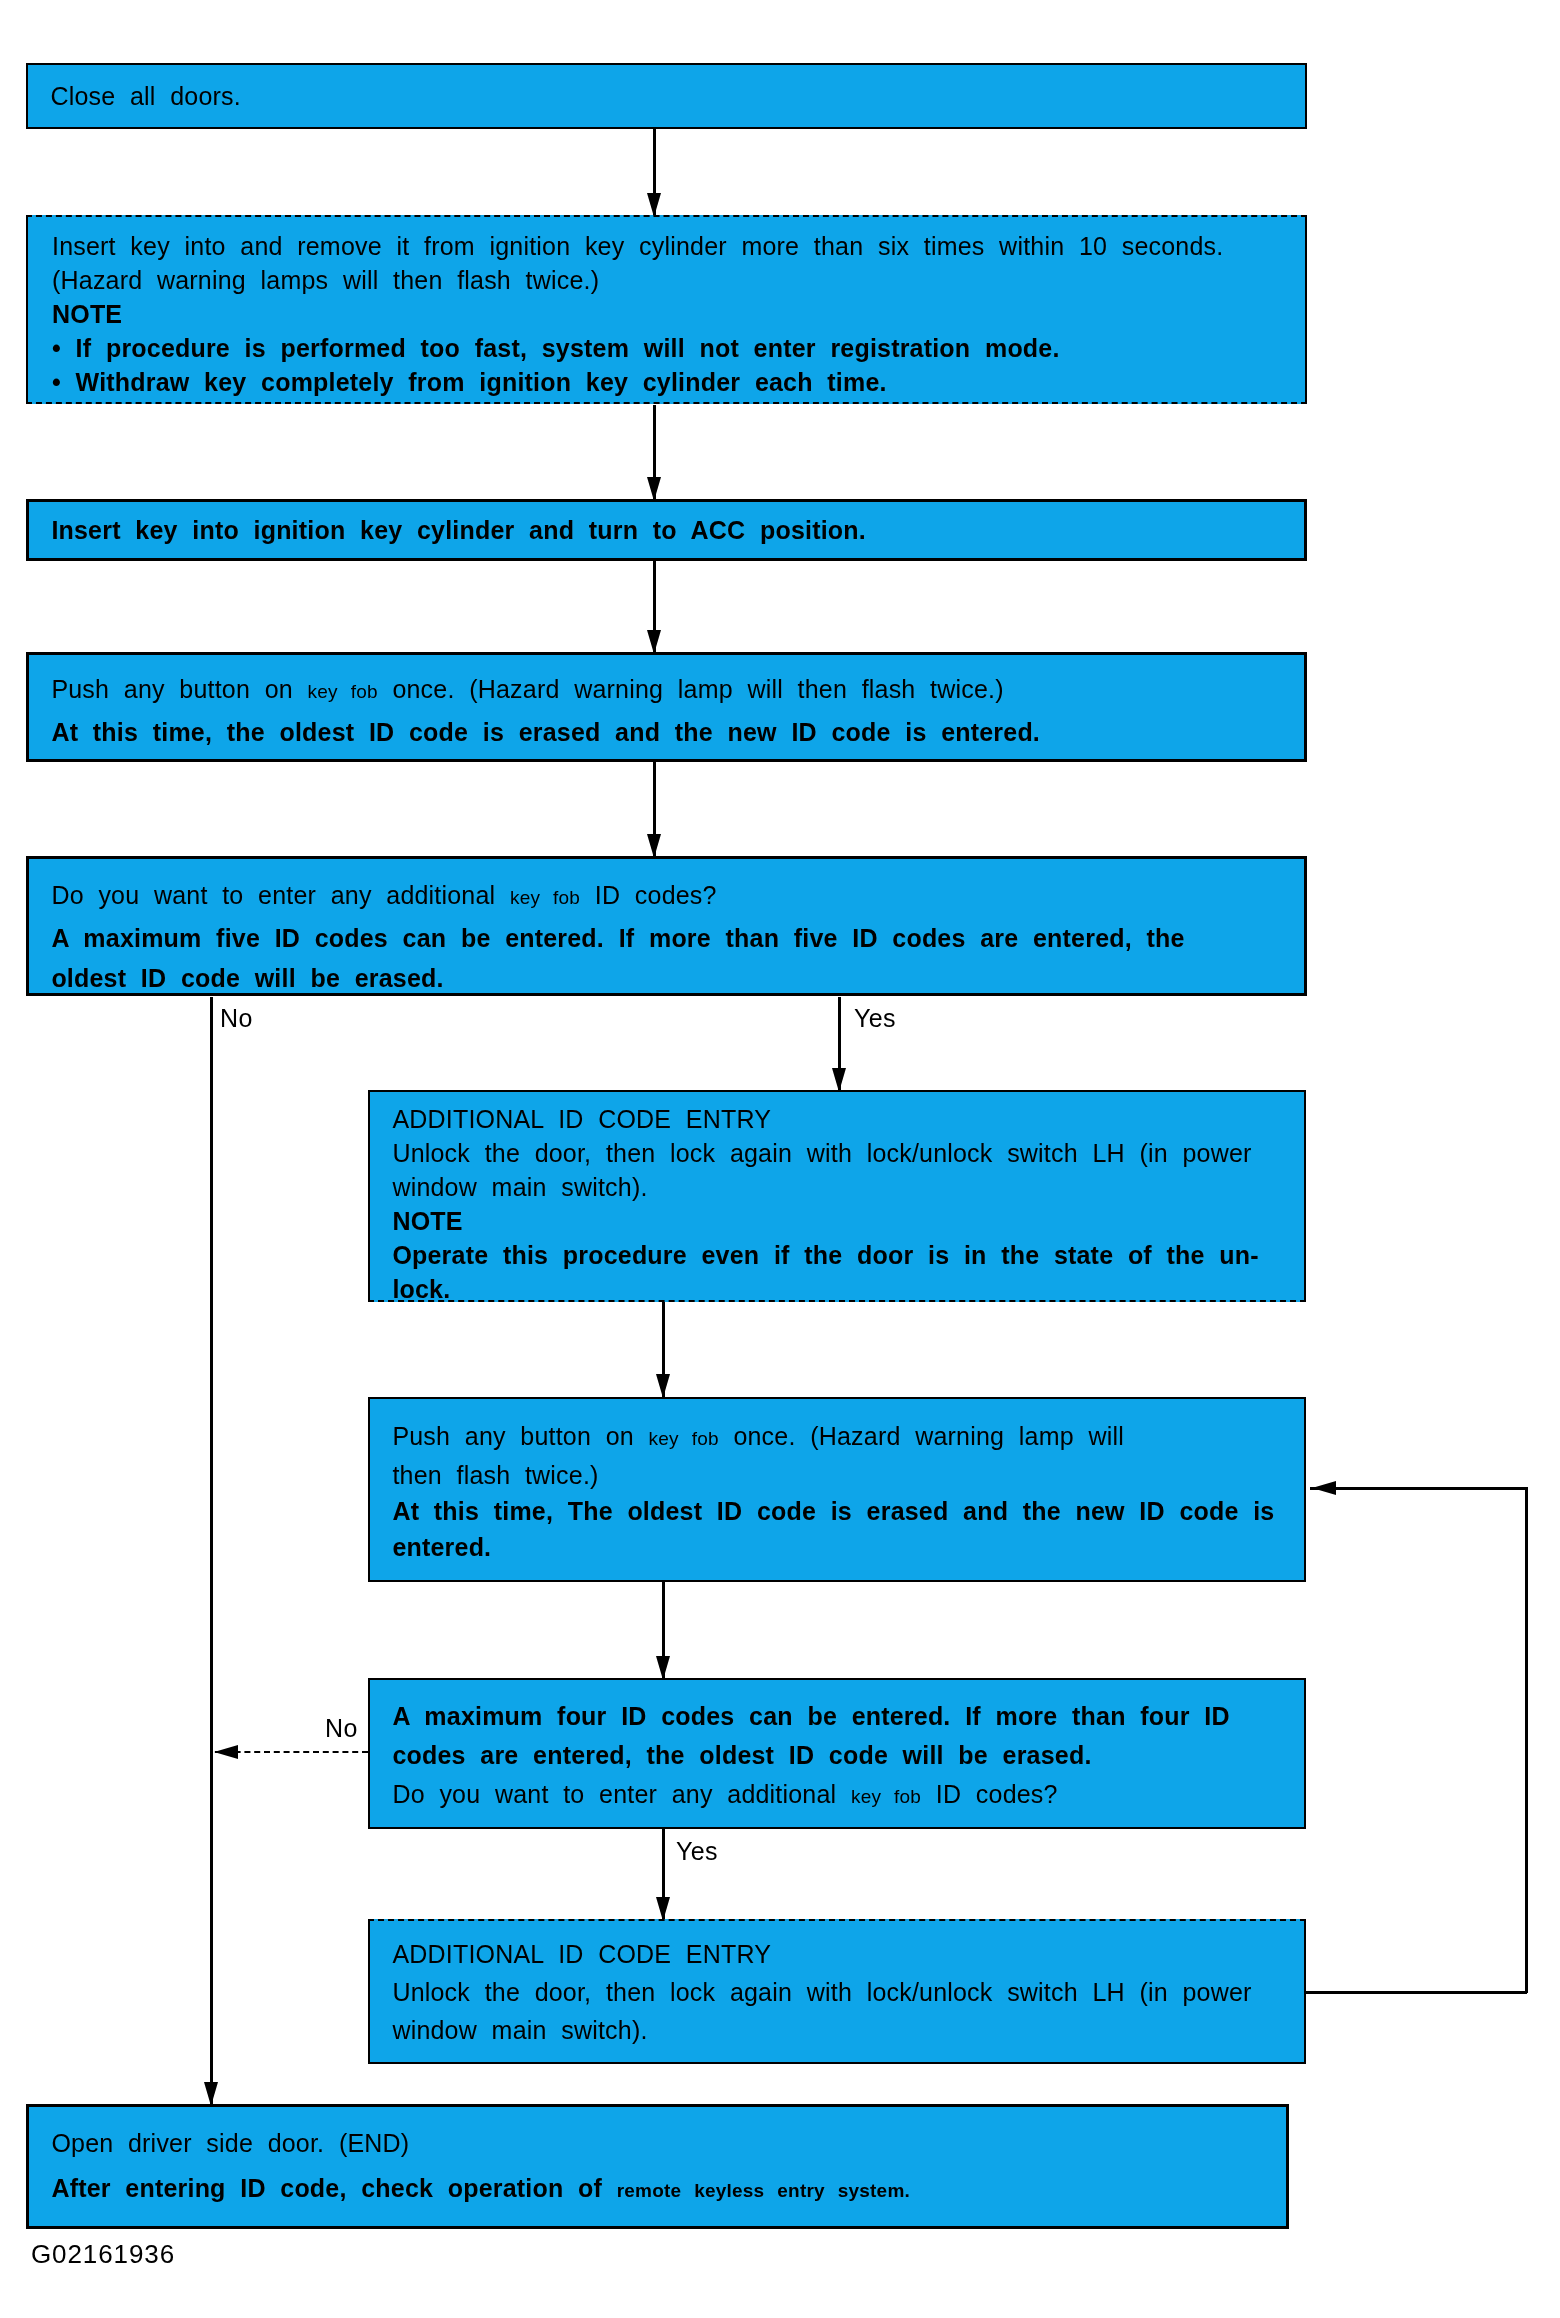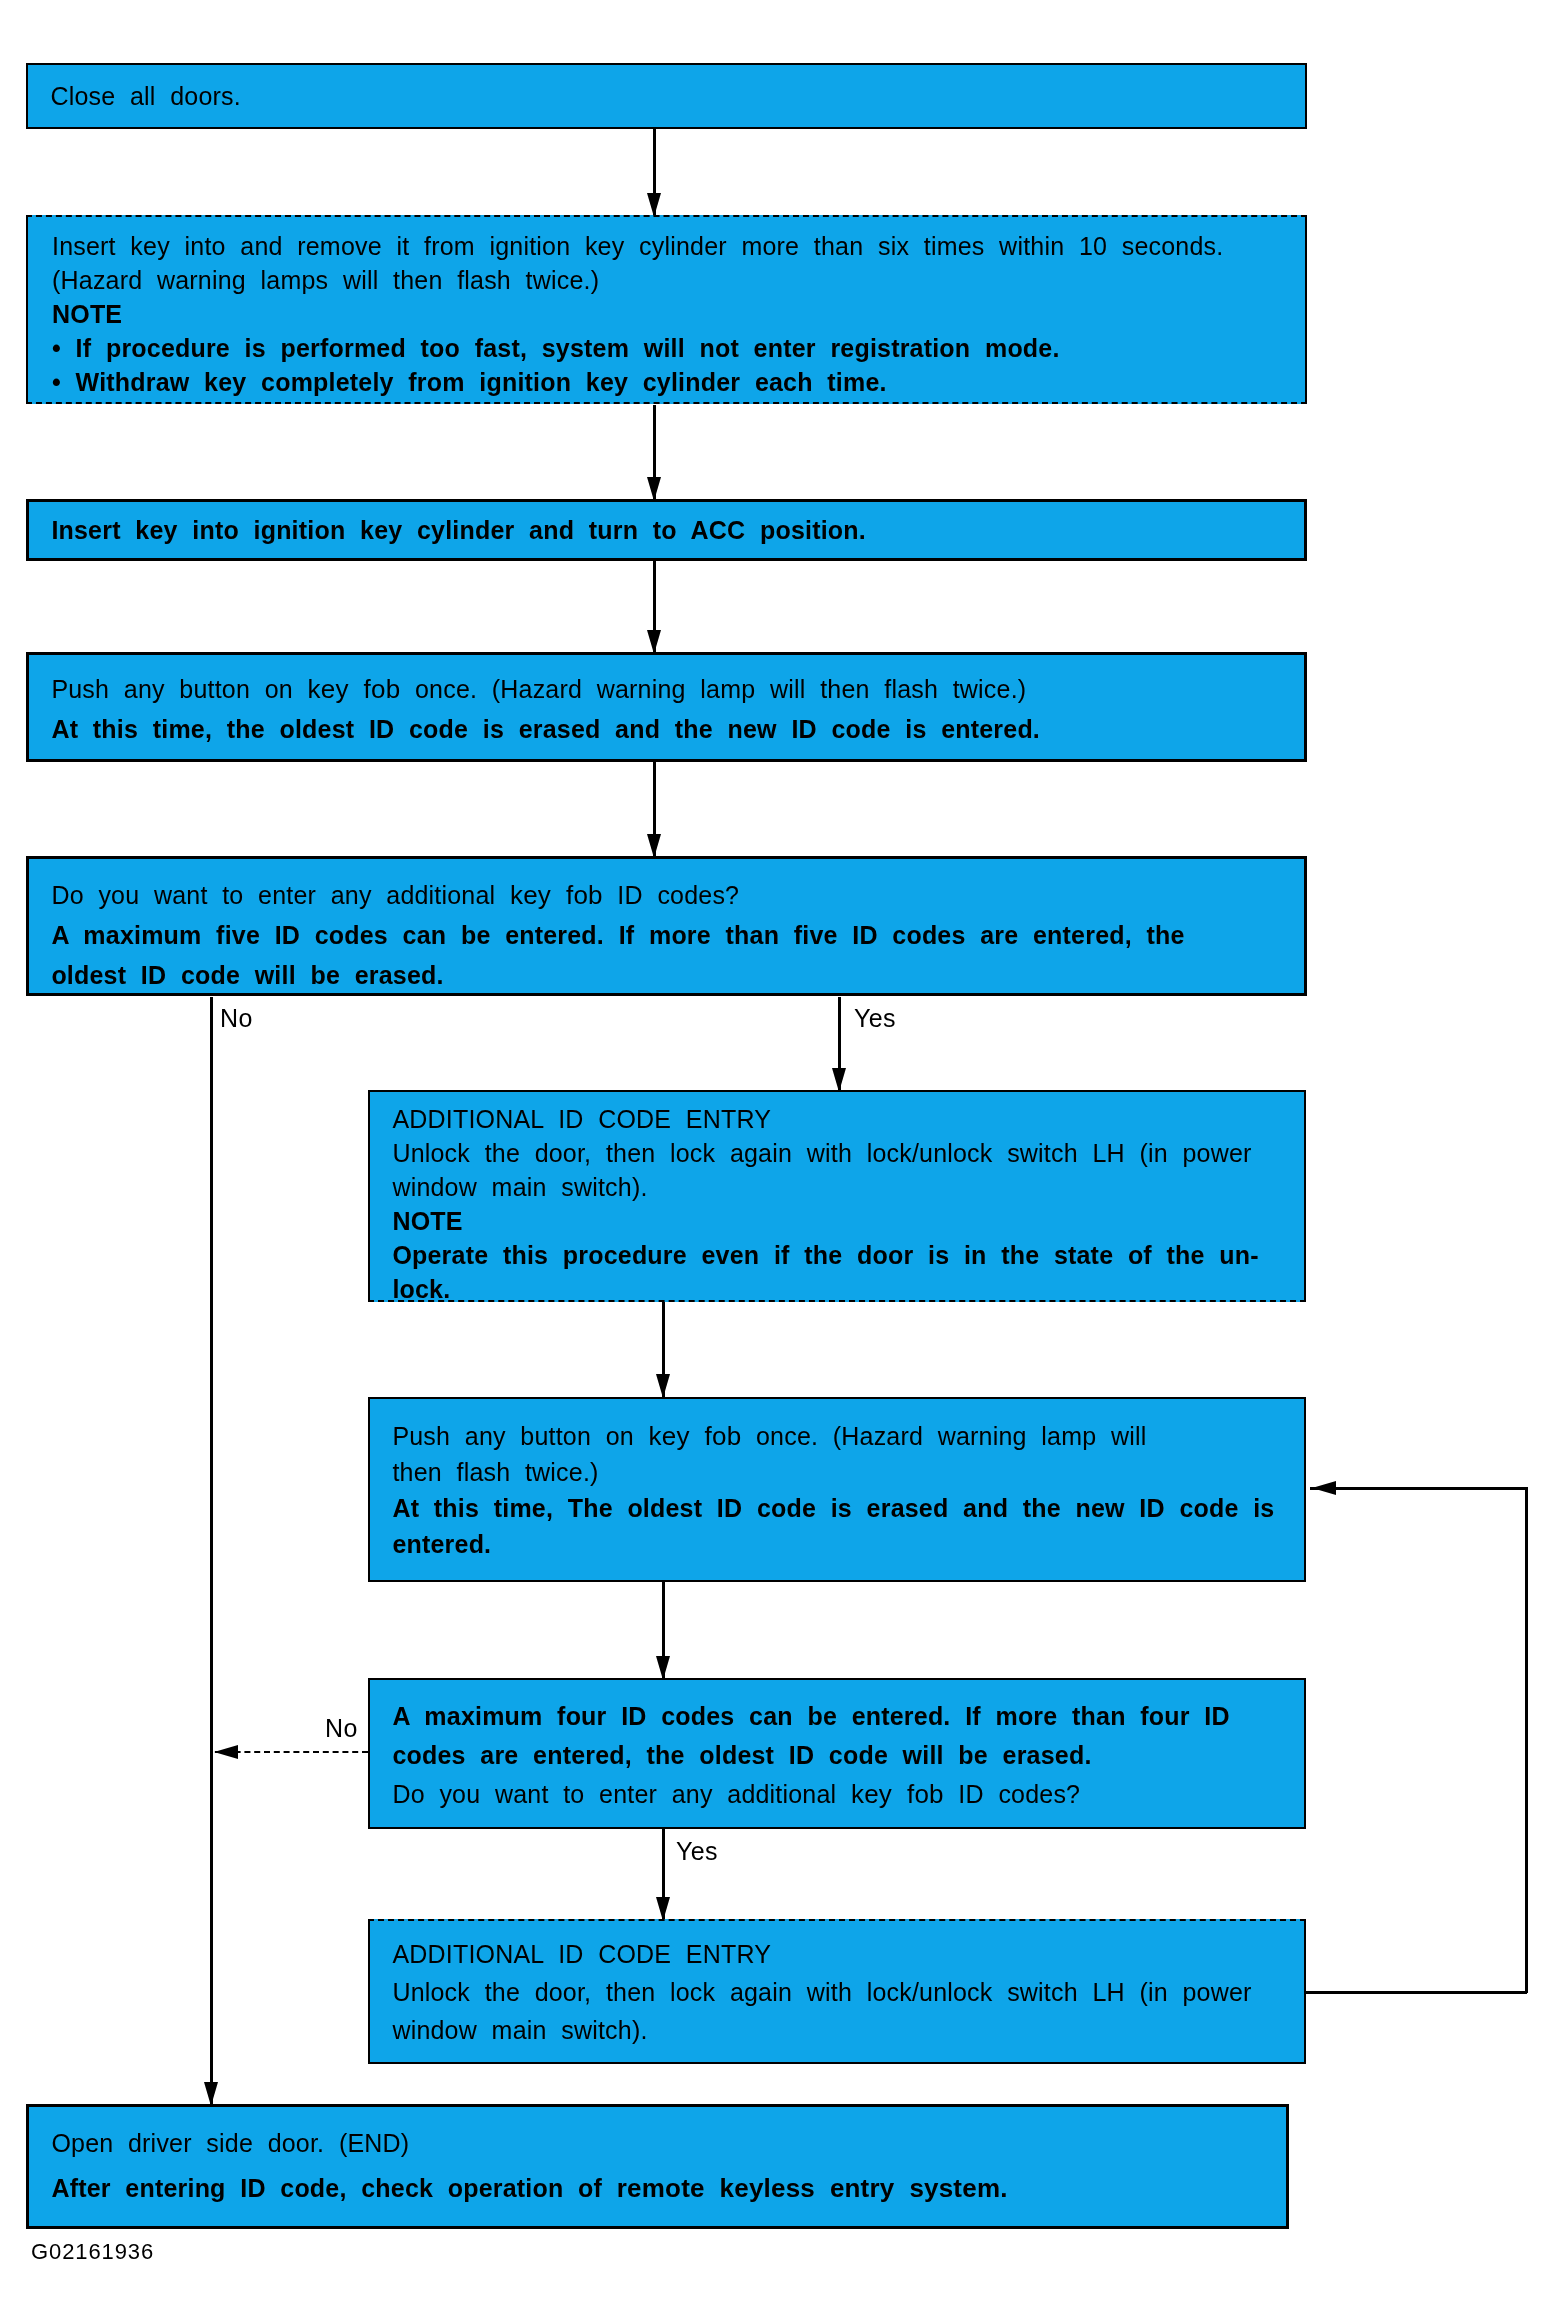--- a/index.html
+++ b/index.html
@@ -8,21 +8,21 @@
     font-family:"Liberation Sans","DejaVu Sans",sans-serif;color:#000;
     overflow:hidden;
   }
   .box{position:absolute;background:#0ea5e9;border:2.6px solid #000;box-sizing:border-box;}
   .bthick{border-width:3.4px;}
   .dashTB{border-top-style:dashed;border-bottom-style:dashed;}
   .dashB{border-bottom-style:dashed;}
   .dashT{border-top-style:dashed;}
   .bl{white-space:nowrap;word-spacing:0.30em;font-size:25px;letter-spacing:0.2px;}
   .bl .b{font-weight:bold;}
-  .bl .sm{font-size:26px;text-align:right;}
+  .bl .sm{font-size:19px;text-align:right;}
   .center1{display:flex;flex-direction:column;justify-content:center;}
   
   .m0{padding:0 0 0 22.4px;}
   .m1{padding:12px 0 0 22.4px;}  .m1 .bl{line-height:34px;}
   .m2{padding:0 0 0 22.4px;}
   .m3{padding:13.8px 0 0 22.4px;}  .m3 .bl{line-height:40px;}
   .m4{padding:15.5px 0 0 22.4px;}  .m4 .bl{line-height:40px;}
   .m5{padding:10.3px 0 0 22.4px;}  .m5 .bl{line-height:34px;}
   .m6{padding:19px 0 0 22.4px;}  .m6 .bl{line-height:36px;}
   .m7{padding:17px 0 0 22.4px;}  .m7 .bl{line-height:39px;}
@@ -32,21 +32,21 @@
   .vline{width:2.6px;}
   .hline{height:2.6px;}
   .dashline{position:absolute;height:0;border-top:2.6px dashed #000;background:none;}
   .arrow-down{position:absolute;width:0;height:0;
     border-left:7.7px solid transparent;border-right:7.7px solid transparent;
     border-top:24px solid #000;}
   .arrow-left{position:absolute;width:0;height:0;
     border-top:7.7px solid transparent;border-bottom:7.7px solid transparent;
     border-right:24px solid #000;}
   .branch-label{position:absolute;font-size:25px;letter-spacing:0.4px;}
-  .figure-id{position:absolute;left:31px;top:2239px;font-size:22px;letter-spacing:0.9px;}
+  .figure-id{position:absolute;left:31px;top:2239px;font-size:26px;letter-spacing:0.9px;}
 </style>
 </head>
 <body>
 
 <div id="canvas">
 
   <div class="box center1 m0" style="left:26px;top:63px;width:1281px;height:66px;">
       <div class="bl"><span>Close all doors.</span></div>
     </div>
 

